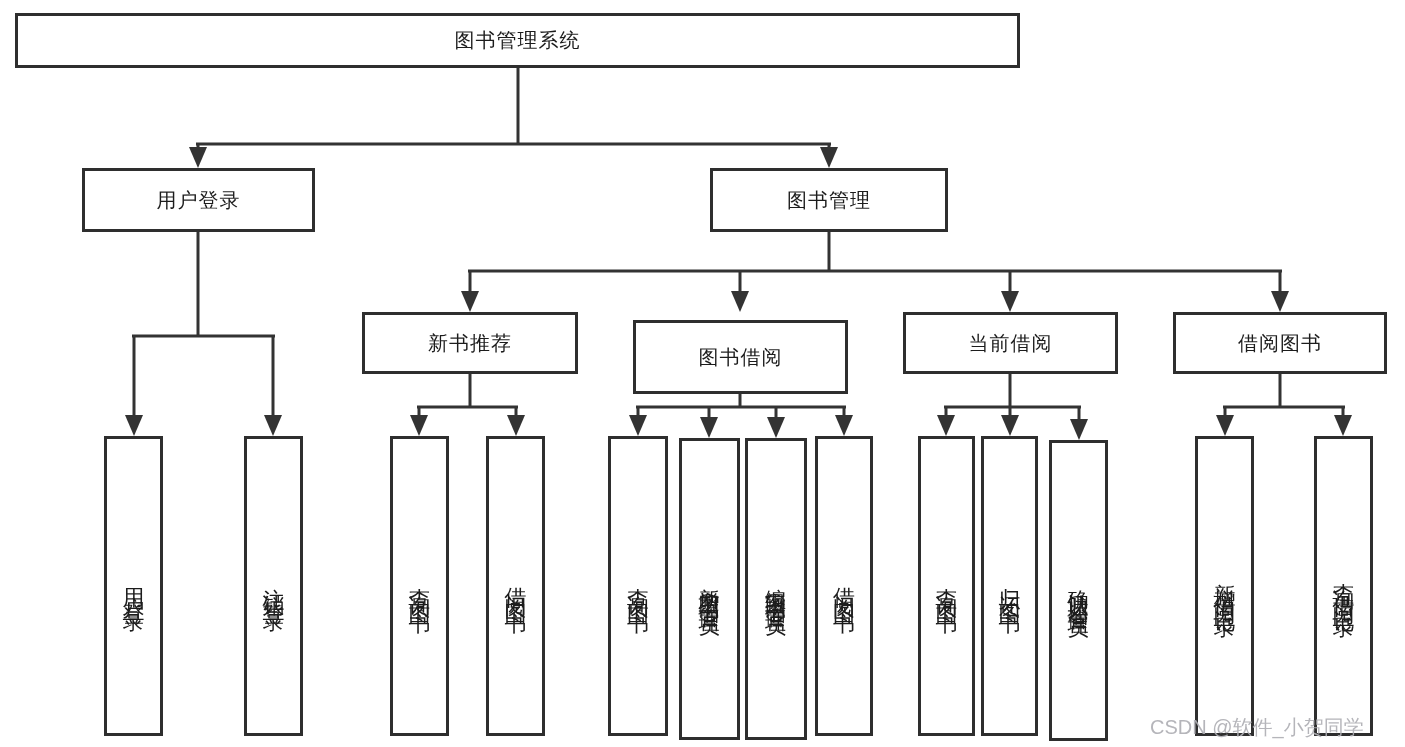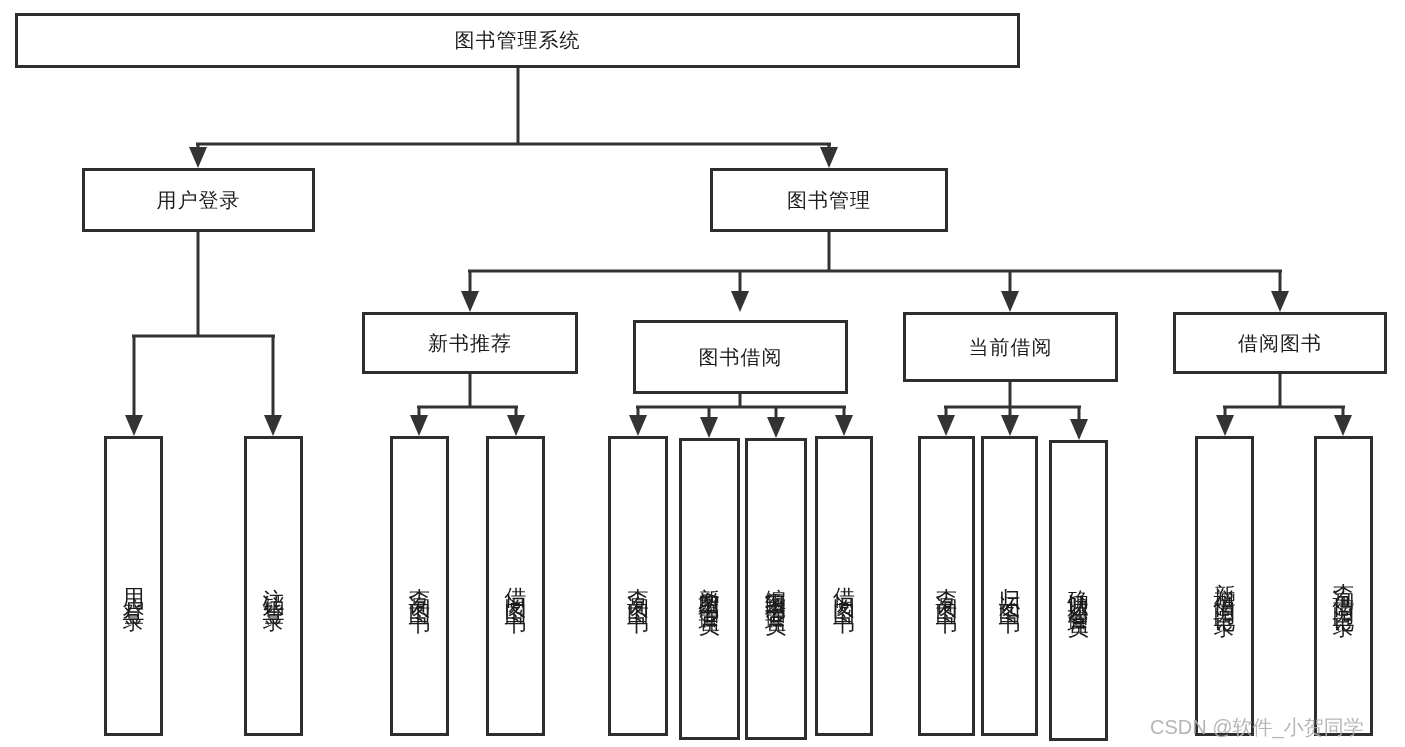--- a/index.html
+++ b/index.html
@@ -135,21 +135,21 @@
   <div class="box" style="left:710px; top:168px; width:238px; height:64px;">
     <span class="hlabel">图书管理</span>
   </div>
 
   <div class="box" style="left:362px; top:312px; width:216px; height:62px;">
     <span class="hlabel">新书推荐</span>
   </div>
   <div class="box" style="left:633px; top:320px; width:215px; height:74px;">
     <span class="hlabel">图书借阅</span>
   </div>
-  <div class="box" style="left:903px; top:312px; width:215px; height:70px;">
+  <div class="box" style="left:903px; top:312px; width:215px; height:62px;">
     <span class="hlabel">当前借阅</span>
   </div>
   <div class="box" style="left:1173px; top:312px; width:214px; height:62px;">
     <span class="hlabel">借阅图书</span>
   </div>
 
   <div class="box" style="left:104px; top:436px; width:59px; height:300px;">
     <span class="vlabel">用户登录</span>
   </div>
   <div class="box" style="left:244px; top:436px; width:59px; height:300px;">

